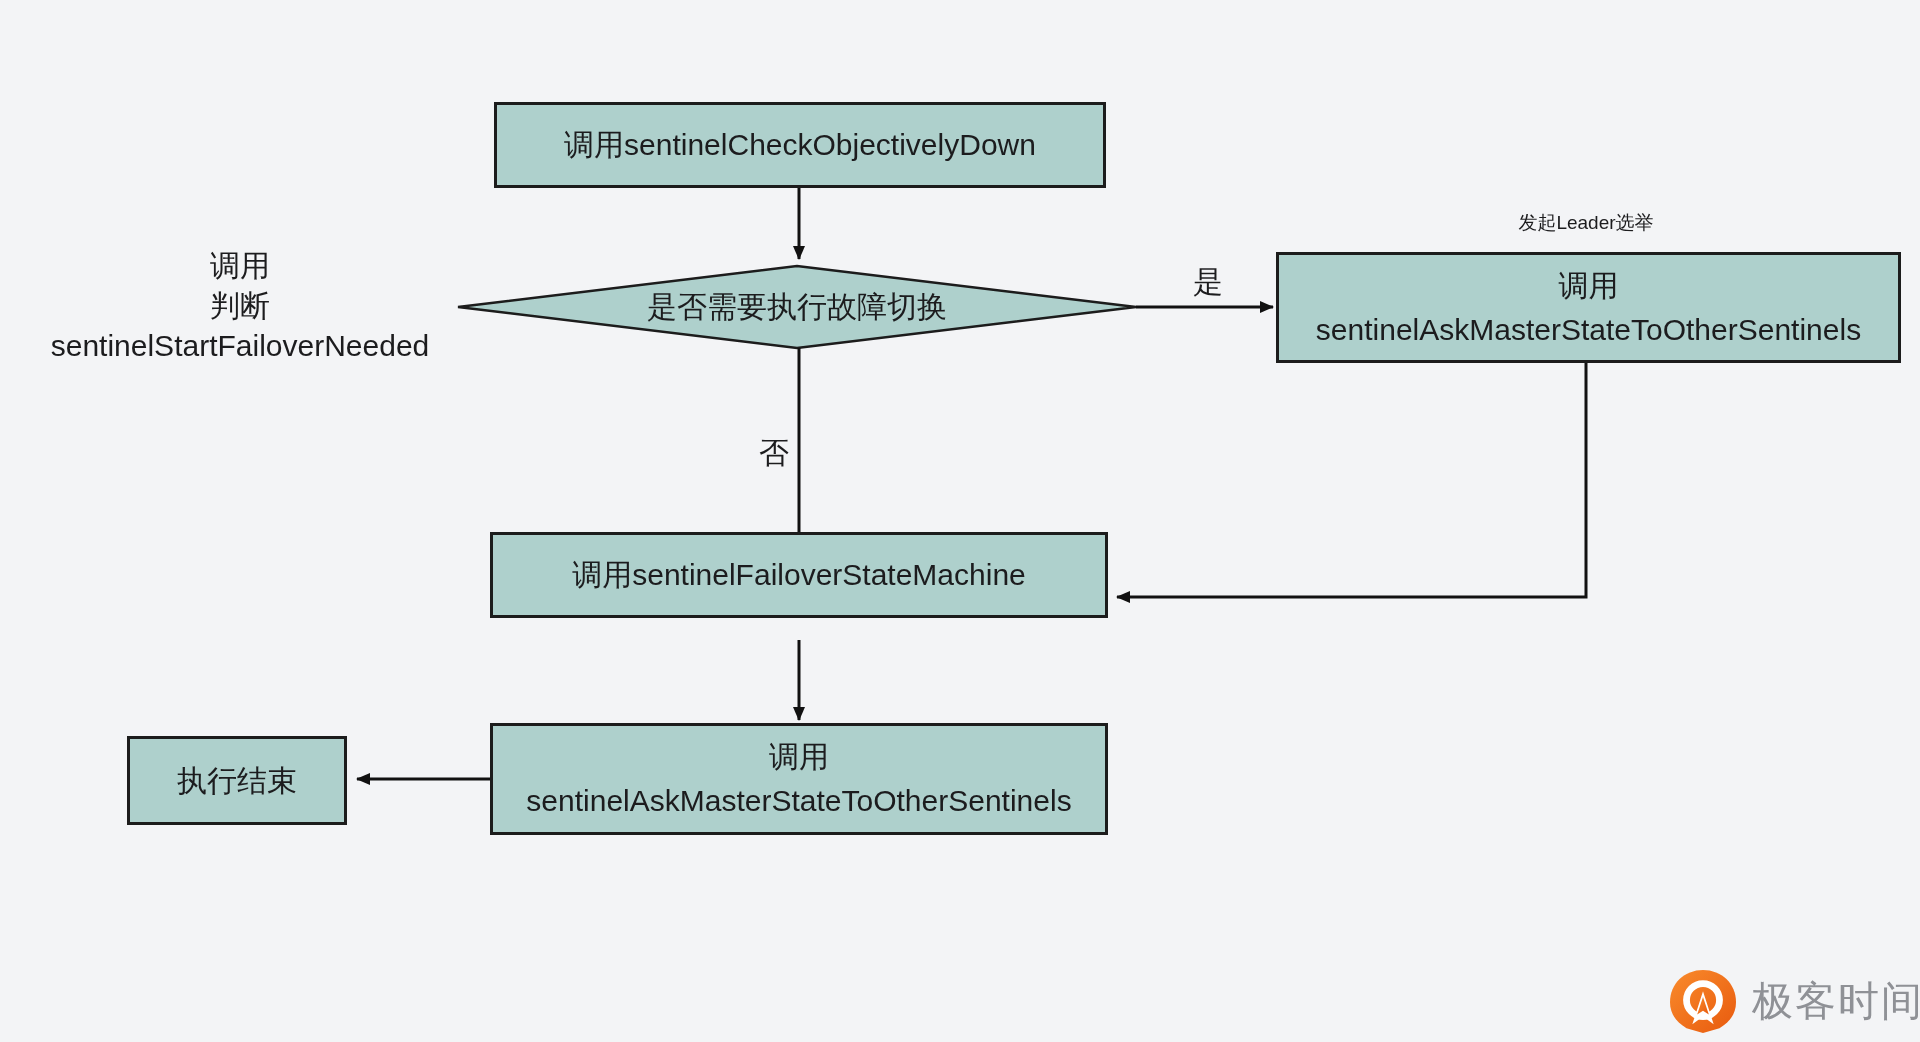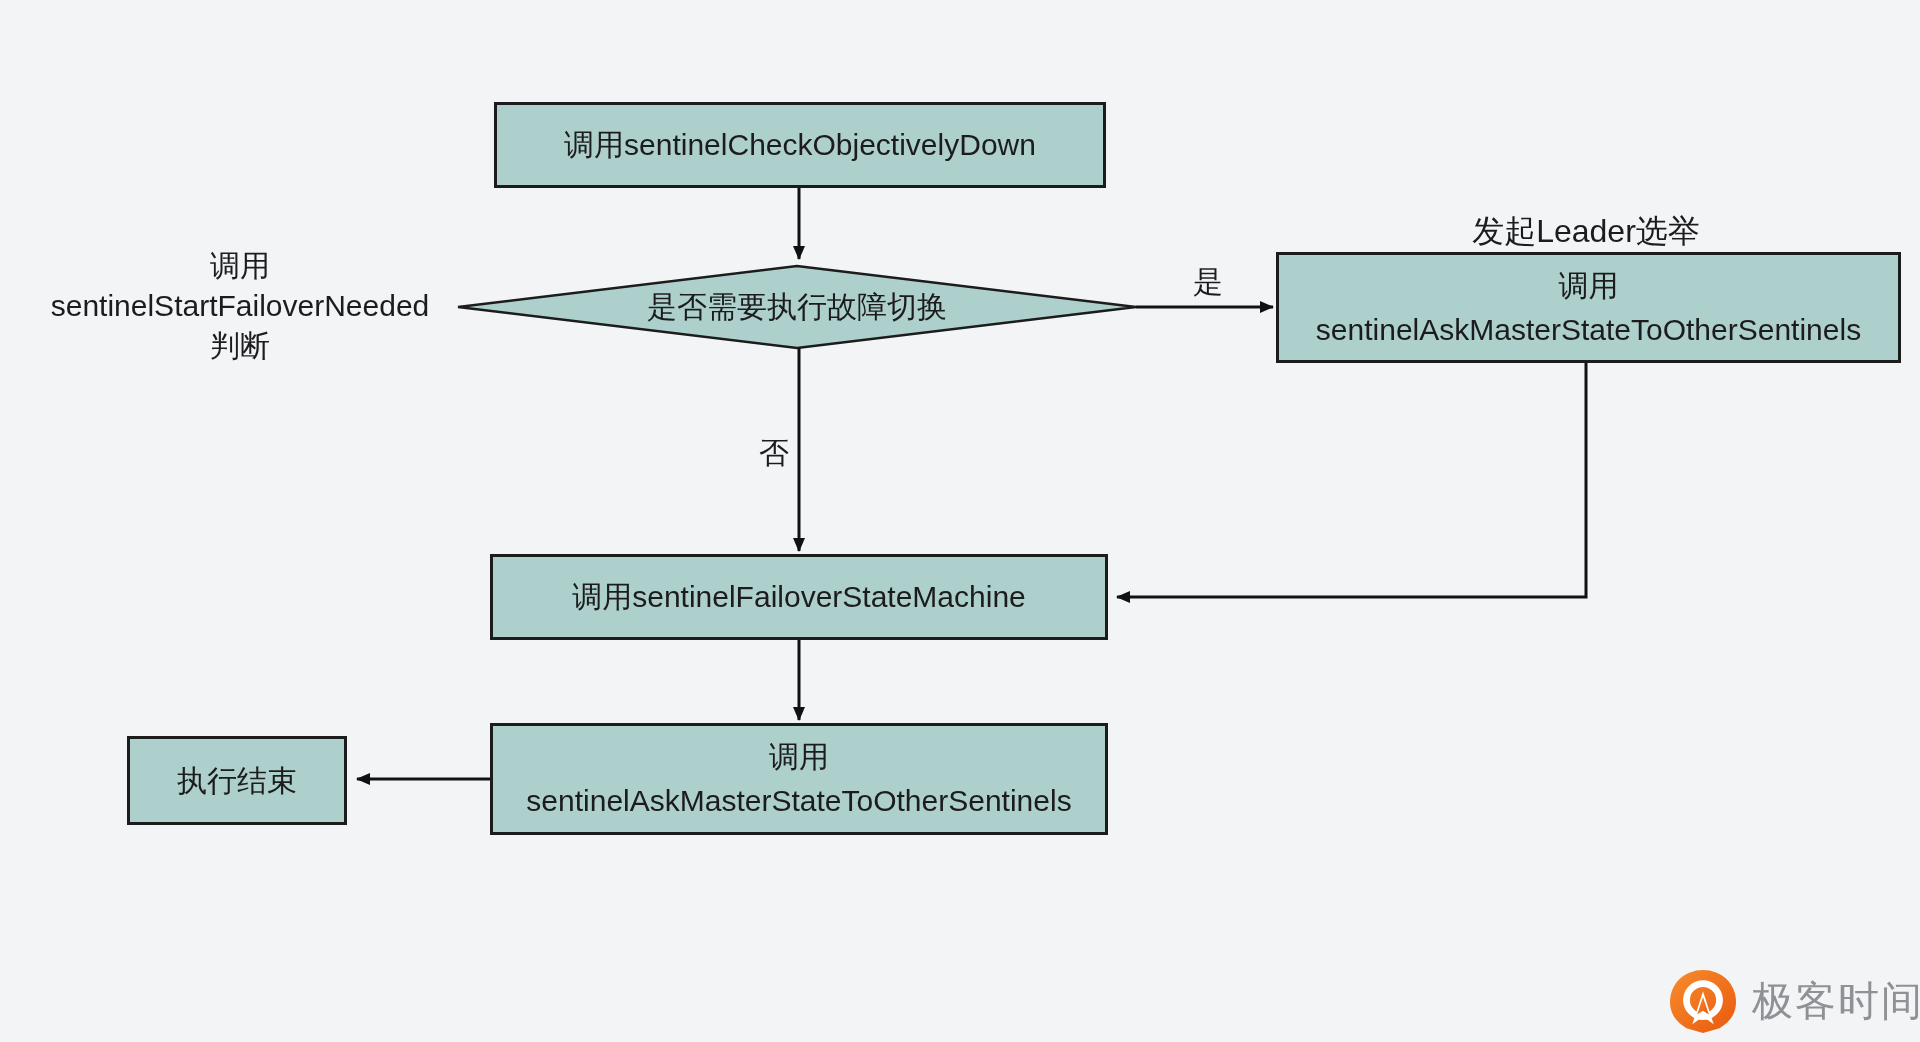--- a/index.html
+++ b/index.html
@@ -35,37 +35,37 @@
     border:3px solid var(--node-border);
     box-sizing:border-box;
     display:flex;flex-direction:column;
     align-items:center;justify-content:center;
     font-size:30px;line-height:44px;
     text-align:center;
     color:var(--text);
   }
   .node-check{left:494px;top:102px;width:612px;height:86px;}
   .node-ask-right{left:1276px;top:252px;width:625px;height:111px;}
-  .node-state-machine{left:490px;top:554px;width:618px;height:86px;}
+  .node-state-machine{left:490px;top:532px;width:618px;height:86px;}
   .node-ask-bottom{left:490px;top:723px;width:618px;height:112px;}
   .node-end{left:127px;top:736px;width:220px;height:89px;align-items:center;}
 
   .lbl{
     position:absolute;
     font-size:30px;
     text-align:center;
     color:var(--text);
     white-space:nowrap;
   }
   .lbl-decision{left:458px;top:266px;width:678px;height:82px;
     display:flex;align-items:center;justify-content:center;white-space:nowrap;}
   .lbl-left-note{left:18px;top:246px;width:444px;line-height:40px;}
   .lbl-yes{left:1178px;top:262px;width:60px;}
   .lbl-no{left:744px;top:433px;width:60px;}
-  .lbl-leader{left:1396px;top:210px;width:380px;font-size:32px;}
+  .lbl-leader{left:1396px;top:210px;width:380px;font-size:19px;}
   .lbl-caption{left:450px;top:858px;width:700px;font-size:31px;}
 
   .logo{
     position:absolute;left:1664px;top:968px;
     display:flex;align-items:center;gap:10px;
   }
   .logo-text{
     font-size:41px;color:var(--logo-text);
     letter-spacing:2px;white-space:nowrap;
   }
@@ -118,22 +118,22 @@
     <span>调用</span>
     <span>sentinelAskMasterStateToOtherSentinels</span>
   </div>
 
   <div class="node node-end">
     <span>执行结束</span>
   </div>
 
   <div class="lbl lbl-left-note">
     <div>调用</div>
+    <div>判断</div>
     <div>sentinelStartFailoverNeeded</div>
-    <div>判断</div>
   </div>
 
   <div class="lbl lbl-yes">是</div>
   <div class="lbl lbl-no">否</div>
   <div class="lbl lbl-leader">发起Leader选举</div>
 
   <div class="logo">
     <svg width="78" height="66" viewBox="0 0 80 68">
       <defs>
         <linearGradient id="lg" x1="0" y1="0" x2="1" y2="1">

